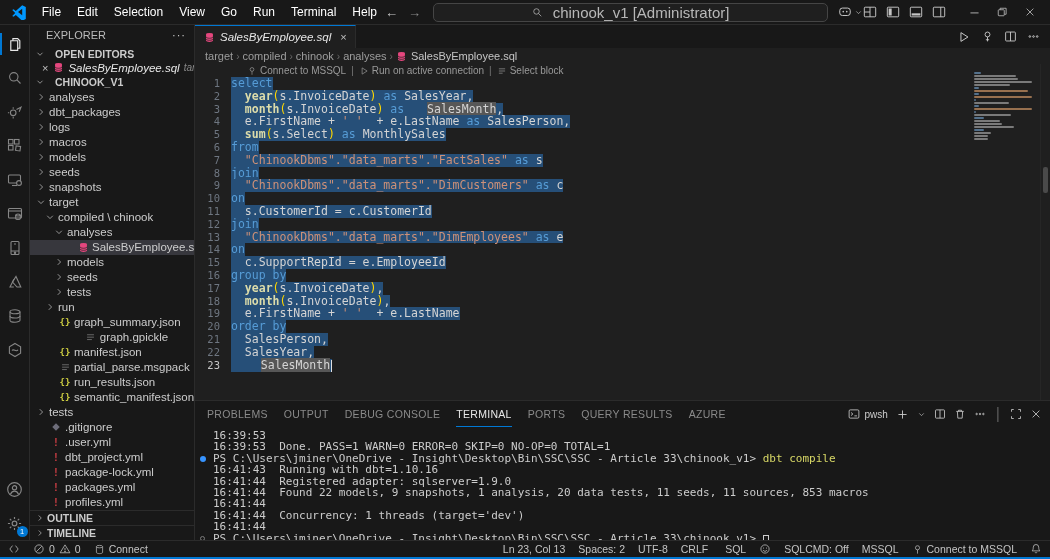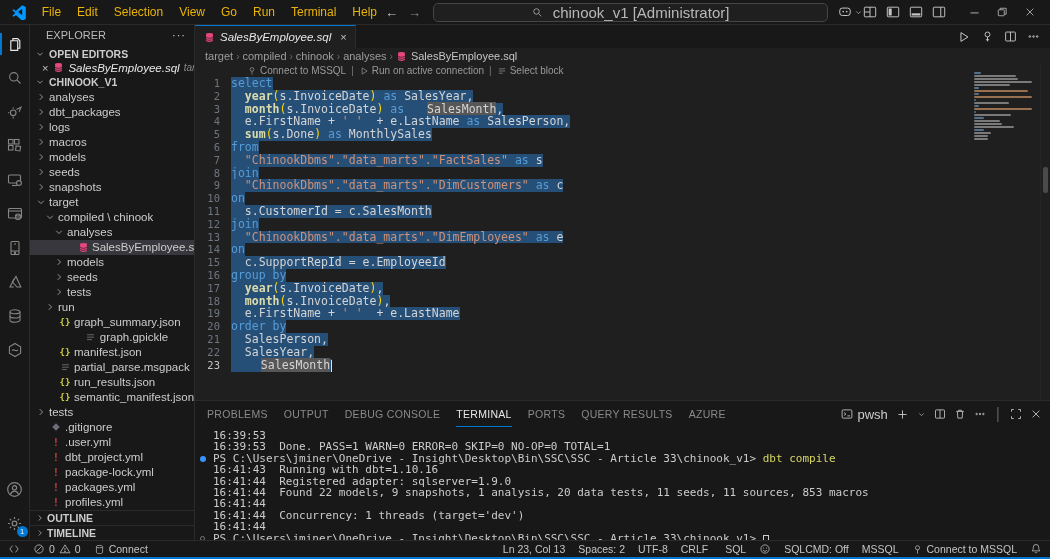--- a/index.html
+++ b/index.html
@@ -7,21 +7,21 @@
   body{font-family:"Liberation Sans",sans-serif;color:#cccccc;-webkit-font-smoothing:antialiased;}
   .window{width:1050px;height:559px;display:flex;flex-direction:column;background:#181818;}
   svg{display:block;}
   .ic{display:inline-flex;align-items:center;justify-content:center;}
   .ic svg{stroke:currentColor;fill:none;stroke-width:1.1;}
 
   
   .titlebar{height:25px;flex:0 0 25px;display:flex;align-items:center;background:#181818;border-bottom:1px solid #2b2b2b;padding:0 6px;font-size:12px;color:#cccccc;}
   .logo{width:18px;height:16px;margin:0 6px 0 4px;}
   .menus{display:flex;}
-  .menu-item{padding:3px 8px;border-radius:4px;color:#eab308;cursor:default;}
+  .menu-item{padding:3px 8px;border-radius:4px;color:#ffffff;cursor:default;}
   .tb-spacer{flex:1;}
   .nav-arrows{display:flex;gap:10px;margin-right:12px;font-size:13px;color:#cccccc;}
   .nav-arrows .fwd{color:#8a8a8a;}
   .searchbox{width:400px;height:19px;background:#1f1f1f;border:1px solid #454545;border-radius:5px;display:flex;align-items:center;justify-content:center;gap:10px;font-size:15px;color:#b8b8b8;}
   .copilot{display:flex;align-items:center;gap:2px;margin-left:10px;color:#cccccc;}
   .layout-controls{display:flex;gap:9px;margin-right:14px;color:#c5c5c5;}
   .win-controls{display:flex;}
   .win-btn{width:28px;height:24px;display:flex;align-items:center;justify-content:center;color:#cccccc;}
 
   
@@ -30,21 +30,21 @@
   .ab-item{width:30px;height:34px;display:flex;align-items:center;justify-content:center;color:#868686;position:relative;}
   .ab-item.active{color:#e7e7e7;}
   .ab-item.active::before{content:"";position:absolute;left:0;top:6px;bottom:6px;width:2px;background:#0078d4;}
   .ab-spacer{flex:1;}
   .badge{position:absolute;right:2px;bottom:3px;background:#0078d4;color:#fff;font-size:7.5px;width:11px;height:11px;border-radius:50%;display:flex;align-items:center;justify-content:center;}
 
   
   .sidebar{width:165px;flex:0 0 165px;background:#181818;border-right:1px solid #2b2b2b;display:flex;flex-direction:column;font-size:12px;overflow:hidden;}
   .sb-title{height:24px;display:flex;align-items:center;padding:0 8px 0 16px;font-size:11px;color:#bbbbbb;}
   .sb-title .dots{margin-left:auto;letter-spacing:1px;color:#cccccc;}
-  .sb-section{height:18px;display:flex;align-items:center;font-weight:bold;font-size:10.5px;color:#cccccc;padding-left:4px;gap:4px;}
+  .sb-section{height:18px;display:flex;align-items:center;font-weight:bold;font-size:10.5px;color:#cccccc;padding-left:4px;gap:10px;}
   .oe-row{height:15px;display:flex;align-items:center;padding-left:12px;gap:4px;}
   .oe-close{color:#c0c0c0;font-size:11px;}
   .oe-label{font-style:italic;color:#e7e7e7;font-size:11.5px;white-space:nowrap;}
   .oe-desc{font-style:italic;color:#8a8a8a;font-size:10px;white-space:nowrap;overflow:hidden;}
   .tree{flex:0 0 auto;}
   .tree-row{height:15px;display:flex;align-items:center;gap:3px;white-space:nowrap;color:#cccccc;font-size:11.5px;}
   .tree-row.selected{background:#37373d;}
   .tree-chev{width:11px;flex:0 0 11px;color:#c5c5c5;}
   .tree-icon{width:12px;flex:0 0 12px;display:flex;justify-content:center;}
   .ficon-json{color:#cbcb41;font-family:"DejaVu Sans Mono",monospace;font-size:9px;font-weight:bold;}
@@ -86,21 +86,21 @@
   .scrollgutter{position:absolute;top:0;right:0;bottom:0;width:10px;border-left:1px solid #262626;}
   .scroll-handle{position:absolute;top:103px;right:2px;width:5px;height:26px;background:#4a4a4a;border-radius:2px;}
 
   
   .panel{height:140px;flex:0 0 140px;background:#181818;border-top:1px solid #2b2b2b;display:flex;flex-direction:column;}
   .panel-header{height:26px;flex:0 0 26px;display:flex;align-items:center;padding:0 8px 0 12px;}
   .panel-tabs{display:flex;gap:16px;height:100%;}
   .panel-tab{display:flex;align-items:center;font-size:10.5px;letter-spacing:.3px;color:#8a8a8a;border-bottom:1px solid transparent;cursor:default;}
   .panel-tab.active{color:#e7e7e7;border-bottom:1px solid #0078d4;}
   .panel-toolbar{margin-left:auto;display:flex;align-items:center;gap:8px;color:#cccccc;}
-  .pt-shell{display:flex;align-items:center;gap:4px;font-size:13px;}
+  .pt-shell{display:flex;align-items:center;gap:4px;font-size:10px;}
   .pt-sep{color:#5a5a5a;margin:0 2px;}
   .terminal{flex:1;font-family:"DejaVu Sans Mono",monospace;font-size:11px;color:#cccccc;padding:3px 0 0 0;overflow:hidden;}
   .term-line{height:11.4px;line-height:11.4px;white-space:pre;position:relative;padding-left:18px;}
   .term-dot{position:absolute;left:5px;top:3px;width:6px;height:6px;border-radius:50%;}
   .term-dot.run{background:#3794ff;}
   .term-dot.idle{background:transparent;border:1px solid #7a7a7a;width:5px;height:5px;}
   .term-y{color:#d7d766;}
   .term-caret{display:inline-block;width:6px;height:10px;border:1px solid #cccccc;vertical-align:text-bottom;}
 
   
@@ -706,21 +706,21 @@
             <div class="line">
               <span class="ln">3</span>
               <span class="lc"><span class="selwrap"><span class="tok-t">  </span><span class="tok-f">month</span><span class="tok-p">(</span><span class="tok-t">s.InvoiceDate</span><span class="tok-p">)</span><span class="tok-t"> </span><span class="tok-k">as</span><span class="tok-t"> </span><span class="tok-hl">SalesMonth</span><span class="tok-t">,</span></span></span>
             </div>
             <div class="line">
               <span class="ln">4</span>
               <span class="lc"><span class="selwrap"><span class="tok-t">  e.FirstName + </span><span class="tok-s">' '</span><span class="tok-t">  + e.LastName </span><span class="tok-k">as</span><span class="tok-t"> SalesPerson,</span></span></span>
             </div>
             <div class="line">
               <span class="ln">5</span>
-              <span class="lc"><span class="selwrap"><span class="tok-t">  </span><span class="tok-f">sum</span><span class="tok-p">(</span><span class="tok-t">s.Done</span><span class="tok-p">)</span><span class="tok-t"> </span><span class="tok-k">as</span><span class="tok-t"> MonthlySales</span></span></span>
+              <span class="lc"><span class="selwrap"><span class="tok-t">  </span><span class="tok-f">sum</span><span class="tok-p">(</span><span class="tok-t">s.Select</span><span class="tok-p">)</span><span class="tok-t"> </span><span class="tok-k">as</span><span class="tok-t"> MonthlySales</span></span></span>
             </div>
             <div class="line">
               <span class="ln">6</span>
               <span class="lc"><span class="selwrap"><span class="tok-k">from</span></span></span>
             </div>
             <div class="line">
               <span class="ln">7</span>
               <span class="lc"><span class="selwrap"><span class="tok-t">  </span><span class="tok-q">"ChinookDbms"."data_marts"."FactSales"</span><span class="tok-t"> </span><span class="tok-k">as</span><span class="tok-t"> s</span></span></span>
             </div>
             <div class="line">
@@ -730,21 +730,21 @@
             <div class="line">
               <span class="ln">9</span>
               <span class="lc"><span class="selwrap"><span class="tok-t">  </span><span class="tok-q">"ChinookDbms"."data_marts"."DimCustomers"</span><span class="tok-t"> </span><span class="tok-k">as</span><span class="tok-t"> c</span></span></span>
             </div>
             <div class="line">
               <span class="ln">10</span>
               <span class="lc"><span class="selwrap"><span class="tok-k">on</span></span></span>
             </div>
             <div class="line">
               <span class="ln">11</span>
-              <span class="lc"><span class="selwrap"><span class="tok-t">  s.CustomerId = c.SalesMonth</span></span></span>
+              <span class="lc"><span class="selwrap"><span class="tok-t">  s.CustomerId = c.CustomerId</span></span></span>
             </div>
             <div class="line">
               <span class="ln">12</span>
               <span class="lc"><span class="selwrap"><span class="tok-k">join</span></span></span>
             </div>
             <div class="line">
               <span class="ln">13</span>
               <span class="lc"><span class="selwrap"><span class="tok-t">  </span><span class="tok-q">"ChinookDbms"."data_marts"."DimEmployees"</span><span class="tok-t"> </span><span class="tok-k">as</span><span class="tok-t"> e</span></span></span>
             </div>
             <div class="line">

